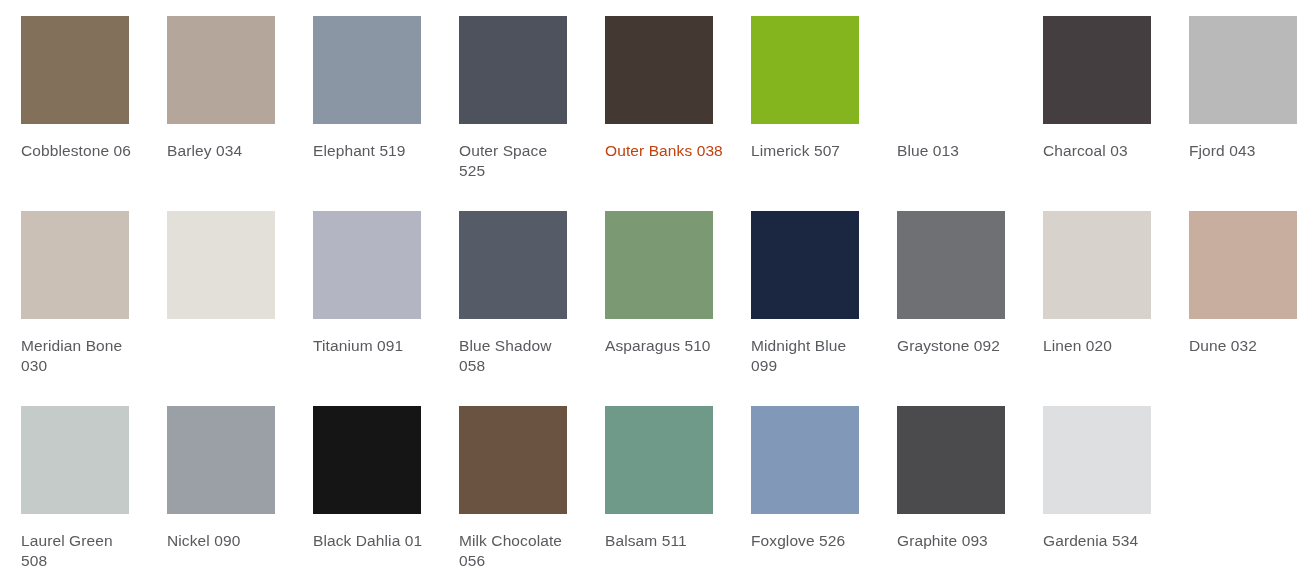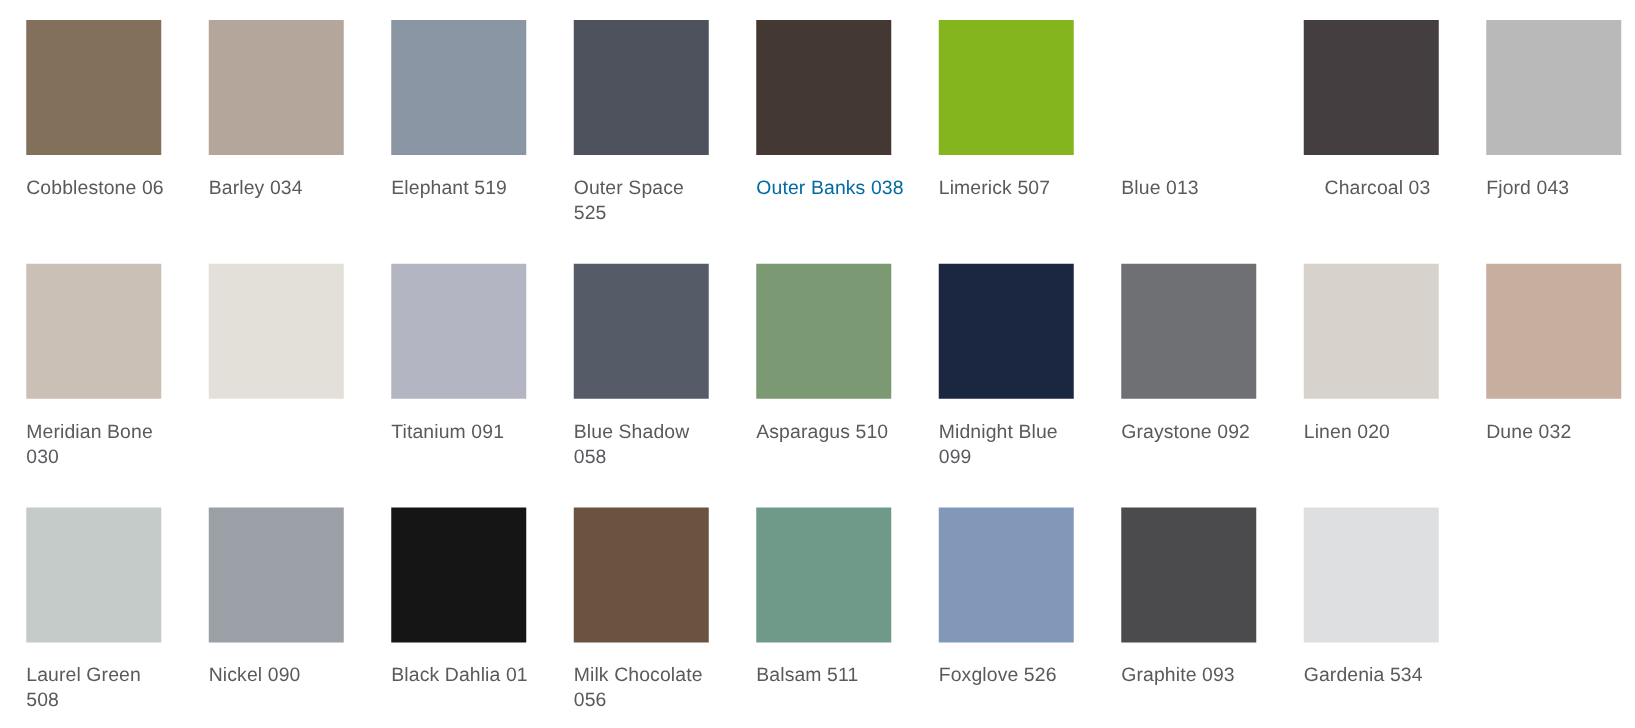--- a/index.html
+++ b/index.html
@@ -65,33 +65,33 @@
     <div class="swatch-cell">
       <div class="swatch-chip" style="background-color: rgb(138, 150, 163);"></div>
       <div class="swatch-label" style="color: rgb(89, 90, 94);">Elephant 519</div>
     </div>
     <div class="swatch-cell">
       <div class="swatch-chip" style="background-color: rgb(78, 82, 93);"></div>
       <div class="swatch-label" style="color: rgb(89, 90, 94);">Outer Space 525</div>
     </div>
     <div class="swatch-cell">
       <div class="swatch-chip" style="background-color: rgb(68, 56, 50);"></div>
-      <div class="swatch-label" style="color: #0369a1; text-align: center;">Outer Banks 038</div>
+      <div class="swatch-label" style="color: #c2410c;">Outer Banks 038</div>
     </div>
     <div class="swatch-cell">
       <div class="swatch-chip" style="background-color: rgb(133, 181, 30);"></div>
       <div class="swatch-label" style="color: rgb(89, 90, 94);">Limerick 507</div>
     </div>
     <div class="swatch-cell">
       <div class="swatch-chip"></div>
       <div class="swatch-label" style="color: rgb(89, 90, 94);">Blue 013</div>
     </div>
     <div class="swatch-cell">
       <div class="swatch-chip" style="background-color: rgb(68, 62, 64);"></div>
-      <div class="swatch-label" style="color: rgb(89, 90, 94); text-align: center;">Charcoal 03</div>
+      <div class="swatch-label" style="color: rgb(89, 90, 94);">Charcoal 03</div>
     </div>
     <div class="swatch-cell">
       <div class="swatch-chip" style="background-color: rgb(185, 185, 186);"></div>
       <div class="swatch-label" style="color: rgb(89, 90, 94);">Fjord 043</div>
     </div>
     <div class="swatch-cell">
       <div class="swatch-chip" style="background-color: rgb(203, 192, 181);"></div>
       <div class="swatch-label" style="color: rgb(89, 90, 94);">Meridian Bone 030</div>
     </div>
     <div class="swatch-cell">

